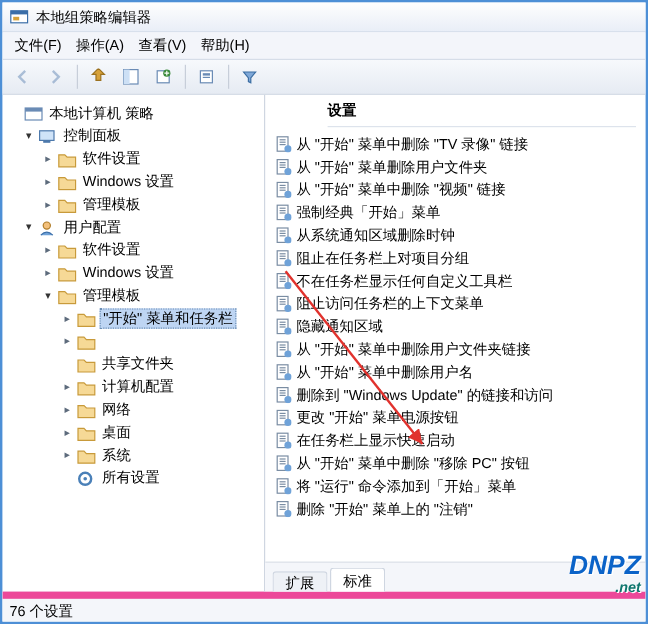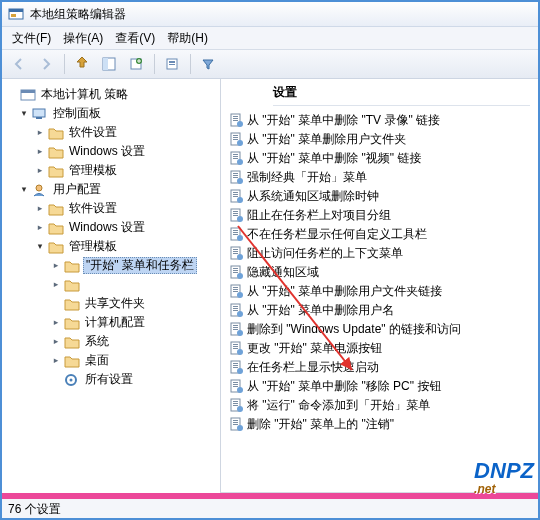--- a/index.html
+++ b/index.html
@@ -31,21 +31,21 @@
   .list::-webkit-scrollbar-thumb{background:#c6cedb;border:3px solid #eef2f7;border-radius:8px;}
   .list::-webkit-scrollbar-track{background:#eef2f7;}
   .li{display:flex;align-items:center;height:19px;padding-left:8px;white-space:nowrap;}
   .li .pic{width:14px;height:14px;margin-right:4px;display:inline-flex;align-items:center;justify-content:center;}
   .tabs{height:24px;display:flex;align-items:flex-end;padding-left:6px;background:#f4f6fa;}
   .tab{border:1px solid #cfd6e1;border-bottom:none;padding:3px 10px;font-size:12px;margin-right:2px;border-radius:3px 3px 0 0;background:#fff;position:relative;top:1px;}
   .tab.inactive{background:#eef1f6;top:2px;padding:2px 10px;}
   .status{height:20px;border-top:6px solid #ec4899;display:flex;align-items:center;padding-left:6px;background:#f4f6fa;}
   .arrow{position:absolute;pointer-events:none;}
   .logo{position:absolute;right:4px;bottom:22px;font:italic 700 22px/1 Arial,sans-serif;color:#0b63c8;text-shadow:1px 1px 0 #fff;}
-  .logo small{display:block;font:italic 700 12px Arial;text-align:left;color:#a16207;}
+  .logo small{display:block;font:italic 700 12px Arial;text-align:right;color:#0f766e;}
 </style>
 </head>
 <body>
 
 <div class="wrap">
 
   <div class="titlebar">
     <svg width="16" height="16">
         <rect x="1" y="3" width="14" height="10" fill="#fff" stroke="#3b6ea8"></rect>
         <rect x="1" y="3" width="14" height="3" fill="#3b6ea8"></rect>
@@ -245,31 +245,41 @@
           <span class="lbl">计算机配置</span>
         </div>
       <div class="tree-row closed">
           <span class="pad" style="width:44px"></span>
           <span class="exp"></span>
           <span class="fld">
             <svg width="16" height="14">
               <path d="M1 3 h5 l2 2 h7 v8 h-14 Z" fill="#f6d996" stroke="#c89a3a"></path>
             </svg>
           </span>
+          <span class="lbl">网络</span>
+        </div>
+      <div class="tree-row closed">
+          <span class="pad" style="width:44px"></span>
+          <span class="exp"></span>
+          <span class="fld">
+            <svg width="16" height="14">
+              <path d="M1 3 h5 l2 2 h7 v8 h-14 Z" fill="#f6d996" stroke="#c89a3a"></path>
+            </svg>
+          </span>
+          <span class="lbl">桌面</span>
+        </div>
+      <div class="tree-row closed">
+          <span class="pad" style="width:44px"></span>
+          <span class="exp"></span>
+          <span class="fld">
+            <svg width="16" height="14">
+              <path d="M1 3 h5 l2 2 h7 v8 h-14 Z" fill="#f6d996" stroke="#c89a3a"></path>
+            </svg>
+          </span>
           <span class="lbl">系统</span>
-        </div>
-      <div class="tree-row closed">
-          <span class="pad" style="width:44px"></span>
-          <span class="exp"></span>
-          <span class="fld">
-            <svg width="16" height="14">
-              <path d="M1 3 h5 l2 2 h7 v8 h-14 Z" fill="#f6d996" stroke="#c89a3a"></path>
-            </svg>
-          </span>
-          <span class="lbl">桌面</span>
         </div>
       <div class="tree-row">
           <span class="pad" style="width:44px"></span>
           <span class="exp"></span>
           <span class="fld">
             <svg width="16" height="14">
               <circle cx="7" cy="7" r="5" fill="none" stroke="#4a80b8" stroke-width="2"></circle>
               <circle cx="7" cy="7" r="1.5" fill="#4a80b8"></circle>
             </svg>
           </span>
@@ -481,20 +491,24 @@
                 <rect x="2" y="1" width="9" height="12" fill="#fff" stroke="#7a8da3"></rect>
                 <rect x="4" y="3" width="5" height="1" fill="#7a8da3"></rect>
                 <rect x="4" y="5" width="5" height="1" fill="#7a8da3"></rect>
                 <rect x="4" y="7" width="5" height="1" fill="#7a8da3"></rect>
                 <circle cx="11" cy="11" r="3" fill="#6fa2d8"></circle>
               </svg>
             </span>
             <span>删除 "开始" 菜单上的 "注销"</span>
           </div>
         </div>
+      <div class="tabs">
+        <div class="tab inactive">扩展</div>
+        <div class="tab">标准</div>
+      </div>
     </div>
   </div>
 
   <div class="status">
     <span>76 个设置</span>
   </div>
 
   <svg class="arrow" style="left:230px;top:218px" width="140" height="170">
     <defs>
         <marker id="ah" markerWidth="8" markerHeight="8" refX="6" refY="3" orient="auto">

